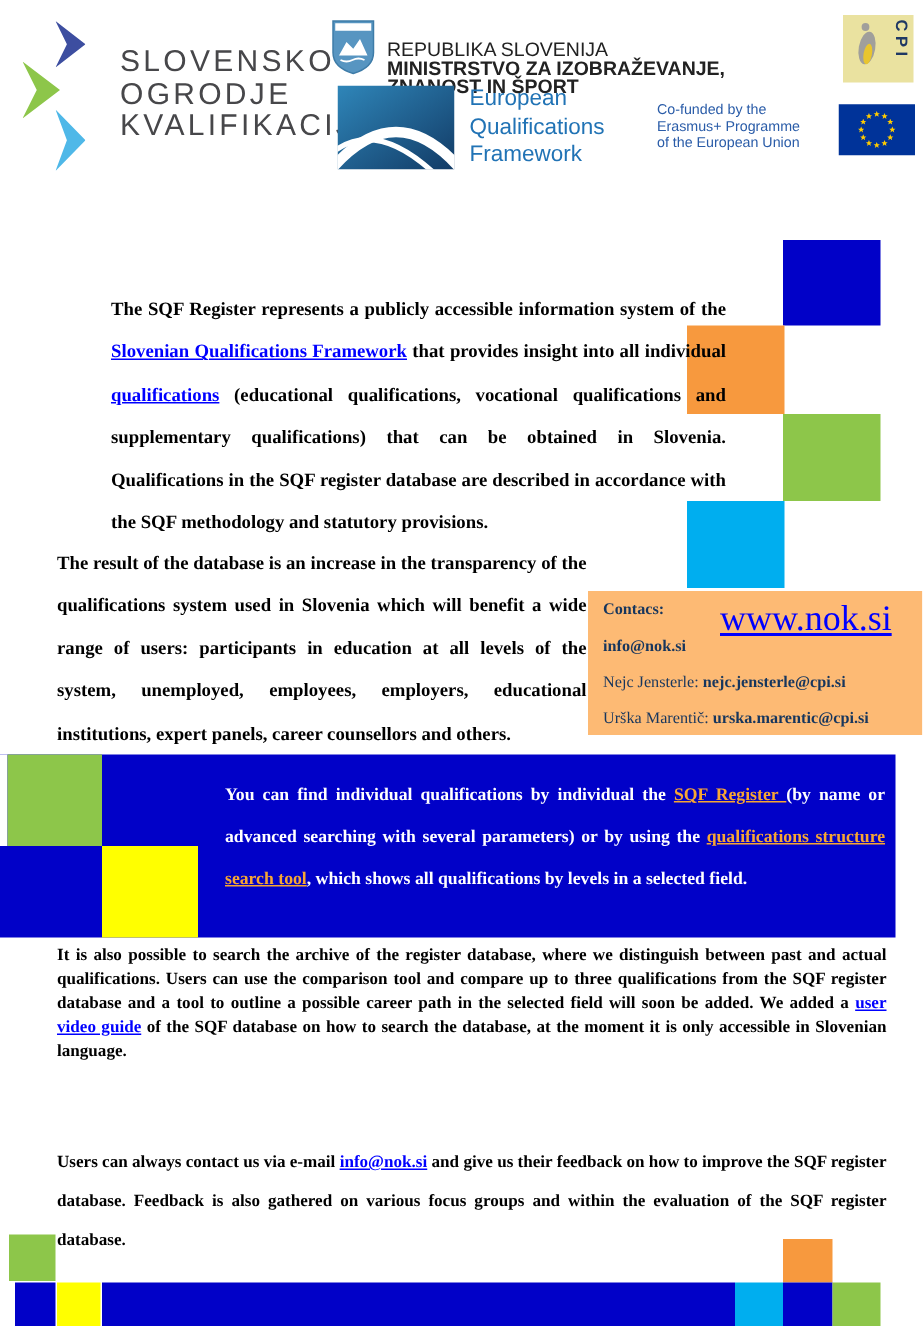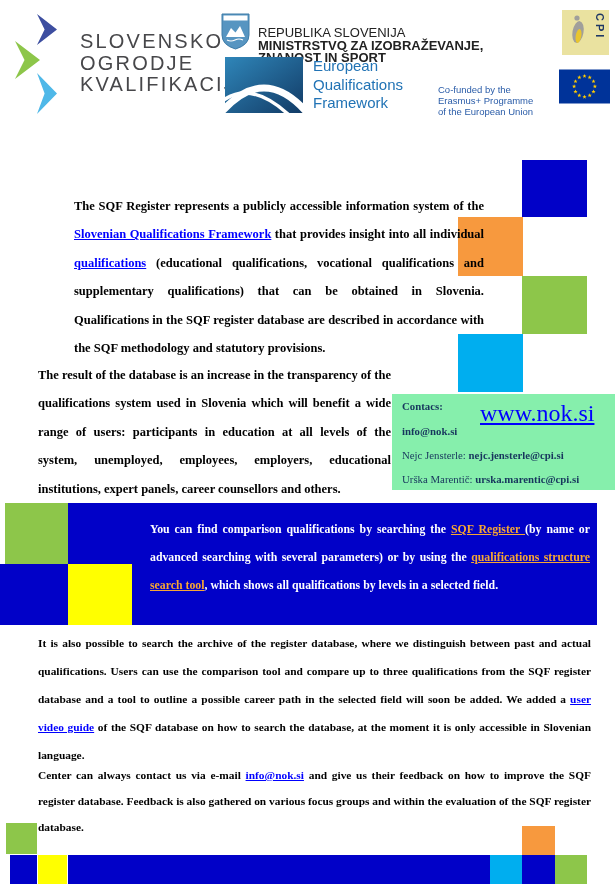--- a/index.html
+++ b/index.html
@@ -28,45 +28,45 @@
 
   
   .cpi-text{right:57px;top:13px;text-align:right;font-family:"Liberation Sans",sans-serif;
             font-size:9.8px;font-weight:bold;line-height:11.6px;color:#111;}
   .cpi-box{left:562px;top:10px;width:47px;height:45px;background:#EAE2A0;}
   .cpi-letters{position:absolute;right:3px;top:3px;writing-mode:vertical-rl;
             font-family:"Liberation Sans",sans-serif;font-weight:bold;font-size:11px;
             letter-spacing:3px;color:#1F3864;}
 
   
-  .eu-text{left:438px;top:84px;font-family:"Liberation Sans",sans-serif;
+  .eu-text{left:438px;top:68px;font-family:"Liberation Sans",sans-serif;
            font-size:9.5px;line-height:11.2px;color:#2A5CA8;}
   .eu-flag{left:559px;top:69px;}
 
   
   .sq{position:absolute;}
   .c-blue{background:#0101C8;} .c-green{background:#8DC64A;}
   .c-cyan{background:#00AEEF;} .c-orange{background:#F7993E;}
   .c-yellow{background:#FFFF00;} .c-white{background:#FFFFFF;}
   .sq-a{left:522px;top:160px;width:65px;height:57px;}
   .sq-b{left:458px;top:217px;width:65px;height:59px;}
   .sq-c{left:522px;top:276px;width:65px;height:58px;}
   .sq-d{left:458px;top:334px;width:65px;height:58px;}
 
   
   .para{position:absolute;font-weight:bold;text-align:justify;margin:0;}
   .para1{left:38px;top:192px;width:410px;font-size:12.5px;line-height:28.4px;margin-left:36px;}
   .para2{left:38px;top:361px;width:353px;font-size:12.5px;line-height:28.4px;}
-  .para3{left:38px;top:629px;width:553px;font-size:11.4px;line-height:28px;}
+  .para3{left:38px;top:629px;width:553px;font-size:11.4px;line-height:16px;}
   .para4{left:38px;top:762px;width:553px;font-size:11.4px;line-height:26.2px;}
   .lnk-blue{color:#0000FF;text-decoration:underline;cursor:pointer;}
   .lnk-orange{color:#F7A633;text-decoration:underline;cursor:pointer;}
 
   
-  .contact-box{left:392px;top:394px;width:223px;height:96px;background:#86efac;}
+  .contact-box{left:392px;top:394px;width:223px;height:96px;background:#fdba74;}
   .c-line{position:absolute;left:10px;color:#17365D;font-size:10.8px;white-space:nowrap;}
   .c-bold{font-weight:bold;}
   .c-l1{top:6px;} .c-l2{top:31px;} .c-l3{top:55px;} .c-l4{top:79px;}
   .c-site{position:absolute;left:88px;top:6px;font-size:24px;font-weight:normal;
           color:#0000FF;text-decoration:underline;cursor:pointer;white-space:nowrap;}
 
   
   .blue-box{left:0;top:503px;width:597px;height:122px;background:#0101C8;}
   .bb-notch{left:0;top:503px;width:5px;height:61px;}
   .bb-green{left:5px;top:503px;width:63px;height:61px;}
@@ -178,25 +178,25 @@
     <a class="c-site">www.nok.si</a>
     <div class="c-line c-l2 c-bold">info@nok.si</div>
     <div class="c-line c-l3"><span>Nejc Jensterle: </span><span class="c-bold">nejc.jensterle@cpi.si</span></div>
     <div class="c-line c-l4"><span>Urška Marentič: </span><span class="c-bold">urska.marentic@cpi.si</span></div>
   </div>
 
   <div class="abs blue-box c-blue"></div>
   <div class="abs bb-notch c-white"></div>
   <div class="abs bb-green c-green"></div>
   <div class="abs bb-yellow c-yellow"></div>
-  <p class="bb-text"><span>You can find comparison qualifications by searching the </span><a class="lnk-orange">SQF Register </a><span>(by name or advanced searching with several parameters) or by using the </span><a class="lnk-orange">qualifications structure search tool</a><span>, which shows all qualifications by levels in a selected field.</span></p>
+  <p class="bb-text"><span>You can find individual qualifications by individual the </span><a class="lnk-orange">SQF Register </a><span>(by name or advanced searching with several parameters) or by using the </span><a class="lnk-orange">qualifications structure search tool</a><span>, which shows all qualifications by levels in a selected field.</span></p>
 
   <p class="para para3"><span>It is also possible to search the archive of the register database, where we distinguish between past and actual qualifications. Users can use the comparison tool and compare up to three qualifications from the SQF register database and a tool to outline a possible career path in the selected field  will soon be added.  We added a </span><a class="lnk-blue">user video guide</a><span> of the SQF database on how to search the database, at the moment it is only accessible in Slovenian language.</span></p>
 
-  <p class="para para4"><span>Center can always contact us via e-mail </span><a class="lnk-blue">info@nok.si</a><span> and give us their feedback on how to improve the SQF register database. Feedback is also gathered on various focus groups and within the evaluation of the SQF register database.</span></p>
+  <p class="para para4"><span>Users can always contact us via e-mail </span><a class="lnk-blue">info@nok.si</a><span> and give us their feedback on how to improve the SQF register database. Feedback is also gathered on various focus groups and within the evaluation of the SQF register database.</span></p>
 
   <div class="sq ft-green c-green"></div>
   <div class="sq ft-orange c-orange"></div>
   <div class="sq bar bar-b1 c-blue"></div>
   <div class="sq bar bar-y  c-yellow"></div>
   <div class="sq bar bar-b2 c-blue"></div>
   <div class="sq bar bar-c  c-cyan"></div>
   <div class="sq bar bar-b3 c-blue"></div>
   <div class="sq bar bar-g  c-green"></div>
 

